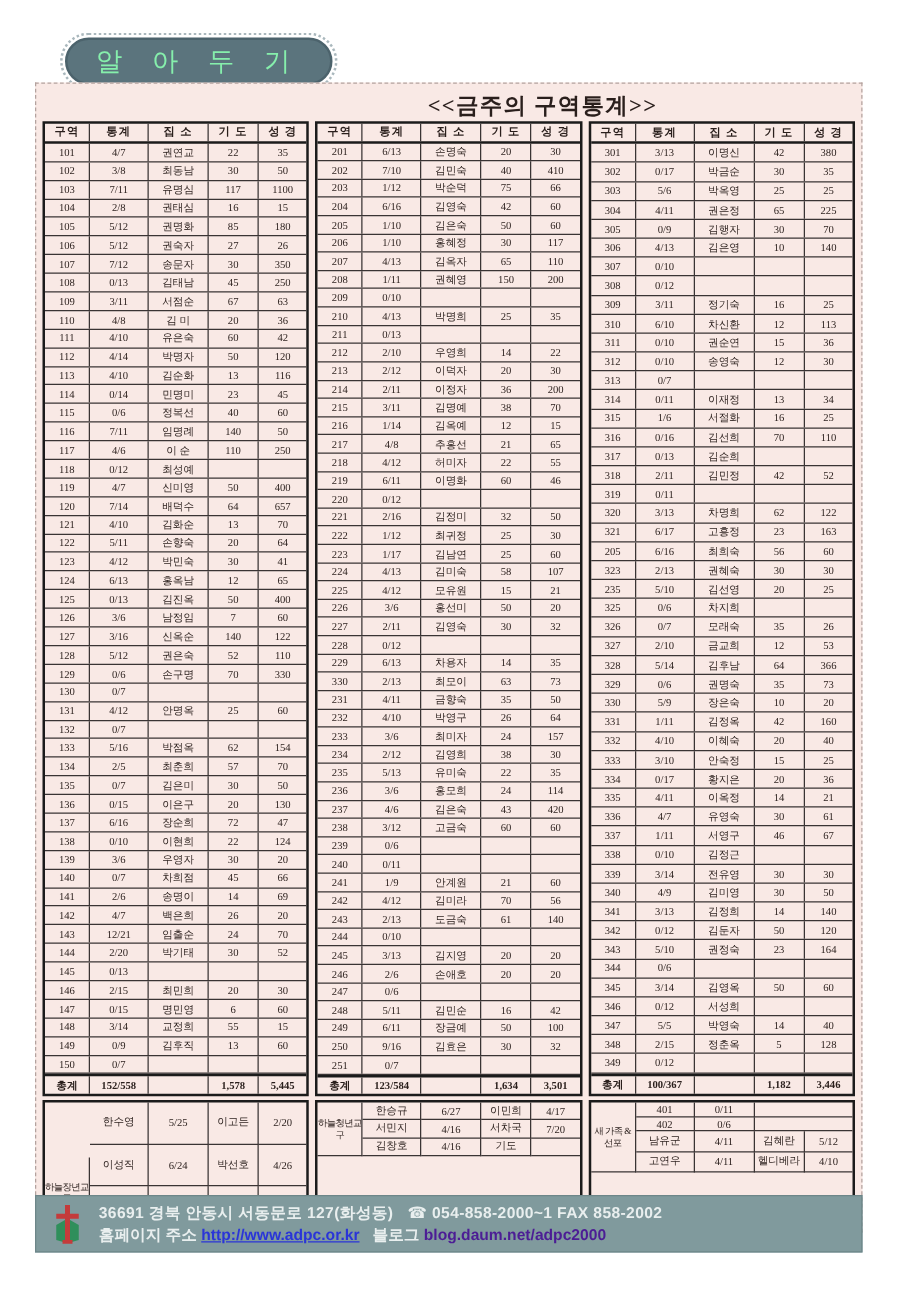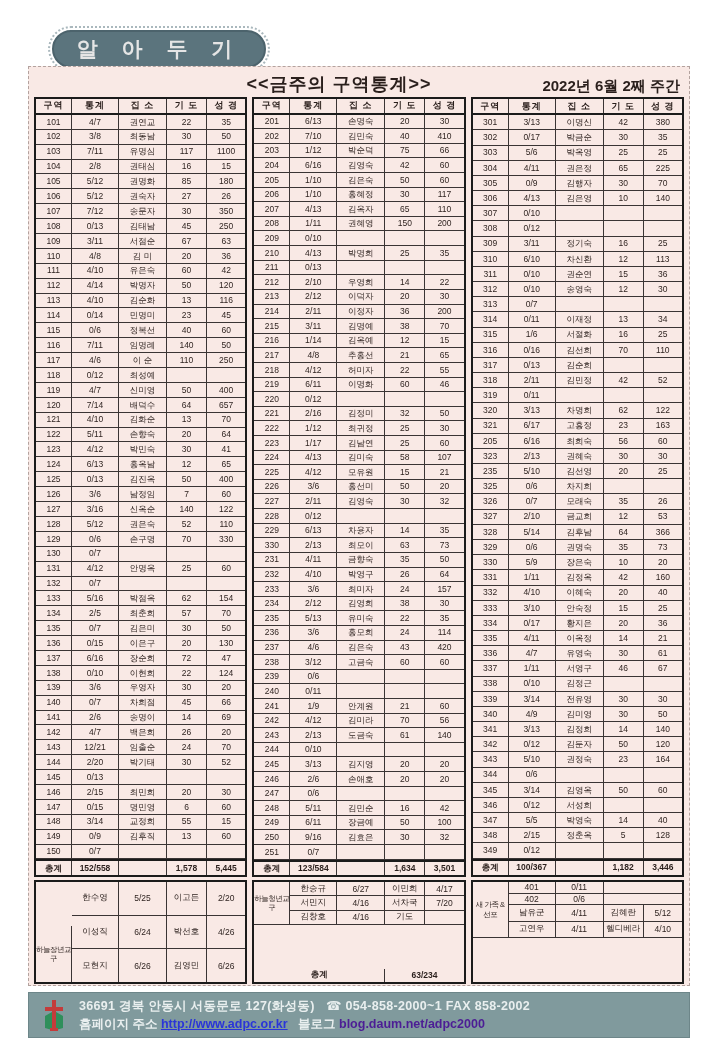--- a/index.html
+++ b/index.html
@@ -7,26 +7,26 @@
   body {
     font-family:"Liberation Sans","DejaVu Sans",sans-serif;
     background:#ffffff; position:relative; color:#2a1f1c;
   }
   
   .badge {
     position:absolute; left:52px; top:30px; width:214px; height:38px;
     background:#5b747d; border-radius:19px; border:2px solid #4c636c;
     outline:2px dotted #aab8bd; outline-offset:2px;
     display:flex; align-items:center; justify-content:center;
-    color:#e5e5e5; font-size:21px; font-weight:bold; letter-spacing:9px;
+    color:#86efac; font-size:21px; font-weight:normal; letter-spacing:9px;
   }
   
   .sheet {
     position:absolute; left:28px; top:66px; width:662px; height:920px;
-    background:#f9e9e5; border:1px dashed #b3a29e; padding:4px 5px 3px 5px;
+    background:#f9e9e5; border:1px dashed #b3a29e; padding:4px 5px 3px 5px;font-family:Liberation Serif, serif;
   }
   .titlebar { display:flex; align-items:flex-end; height:26px; padding:0 4px 1px 4px; }
   .title  { flex:1; text-align:center; font-size:18px; font-weight:bold; letter-spacing:1px; padding-left:150px;}
   .week   { width:190px; text-align:right; font-size:15px; font-weight:bold; }
   .tables { display:flex; gap:5px; height:780px; }
   .group  { flex:1; border:2px solid #1b1b1b; display:flex; flex-direction:column; background:#f9e9e5; }
   .row    { display:grid; grid-template-columns:36px 47px 48px 40px 1fr;
             border-bottom:1px solid #3a3434; flex:1; min-height:0; }
   .row:last-child { border-bottom:none; }
   .row.head { border-bottom:2px solid #1b1b1b; font-weight:bold; }
@@ -40,39 +40,38 @@
   .block  { flex:1; border:2px solid #1b1b1b; display:grid;
             grid-template-columns:36px 47px 48px 40px 1fr; background:#f9e9e5; }
   .block .bcell { border-right:1px solid #3a3434; border-bottom:1px solid #3a3434;
             display:flex; align-items:center; justify-content:center;
             font-size:8.5px; overflow:hidden; }
   .block .lab { font-size:7.5px; text-align:center; line-height:1.25; letter-spacing:-0.5px; }
   .nb-r { border-right:none !important; }
   .nb-b { border-bottom:none !important;margin-top:44px; }
   
   .footer {
-    position:absolute; left:28px; top:992px; width:662px; height:46px;
+    position:absolute; left:28px; top:956px; width:662px; height:46px;
     background:#809a9d; border:1px solid #6d8689;
     display:flex; align-items:center; padding:0 12px; gap:12px;
   }
   .logo { width:26px; height:34px; flex:0 0 auto; }
   .ftext { font-size:12.5px; font-weight:bold; color:#e9efef; line-height:1.45; }
   .ftext .ln1 { letter-spacing:0.3px; }
   .flink { color:#2a35d8; text-decoration:underline; }
   .fblog { color:#4c1d95; }
 </style>
 </head>
 <body>
 
 <div class="badge">알 아 두 기</div>
 
 <div class="sheet">
   <div class="titlebar">
     <div class="title">&lt;&lt;금주의 구역통계&gt;&gt;</div>
-    <div class="week">2022년 6월 2째 주간</div>
   </div>
 
   <div class="tables">
     <div class="group" id="group0">
         <div class="row head">
           <div class="cell">구역</div>
           <div class="cell">통계</div>
           <div class="cell">집 소</div>
           <div class="cell">기 도</div>
           <div class="cell">성 경</div>

